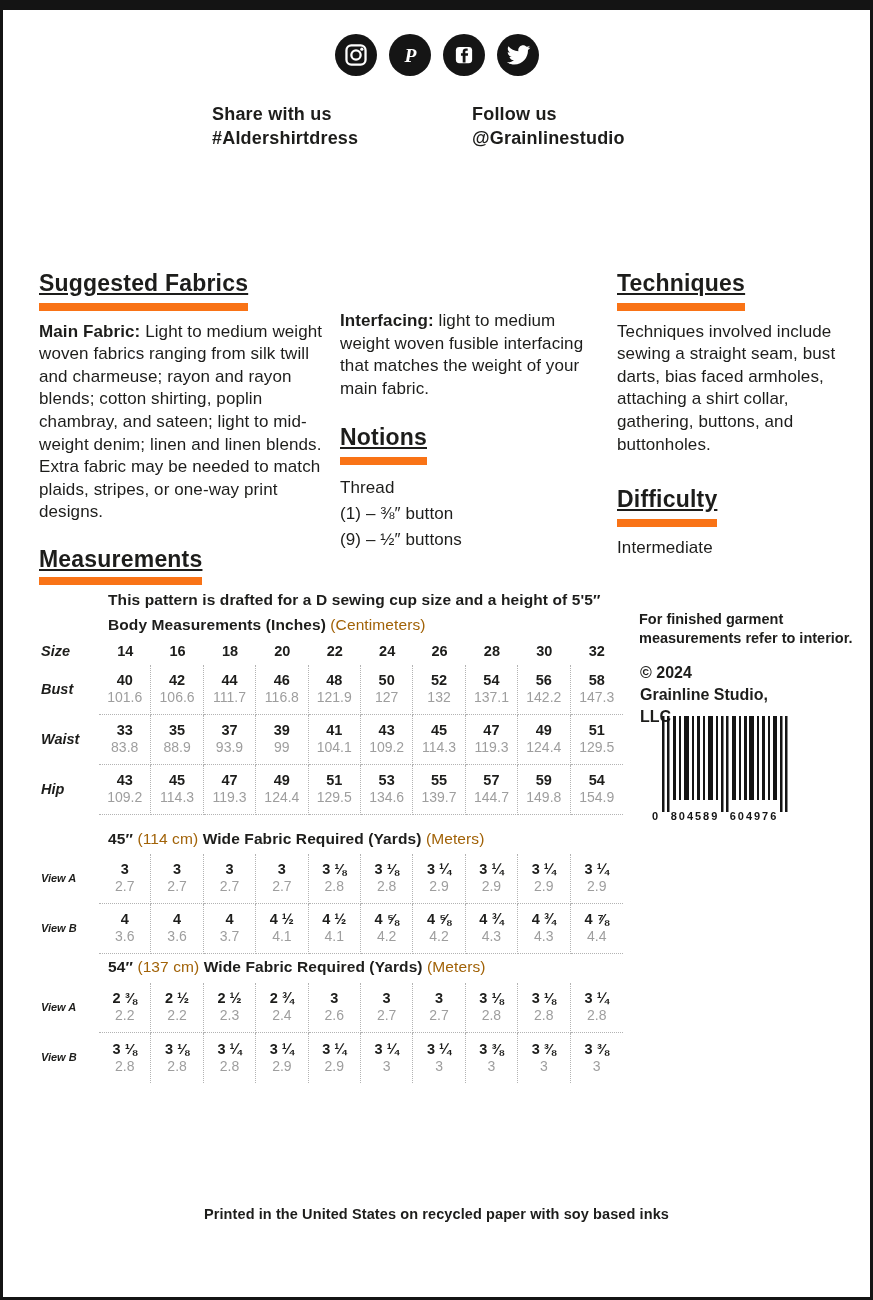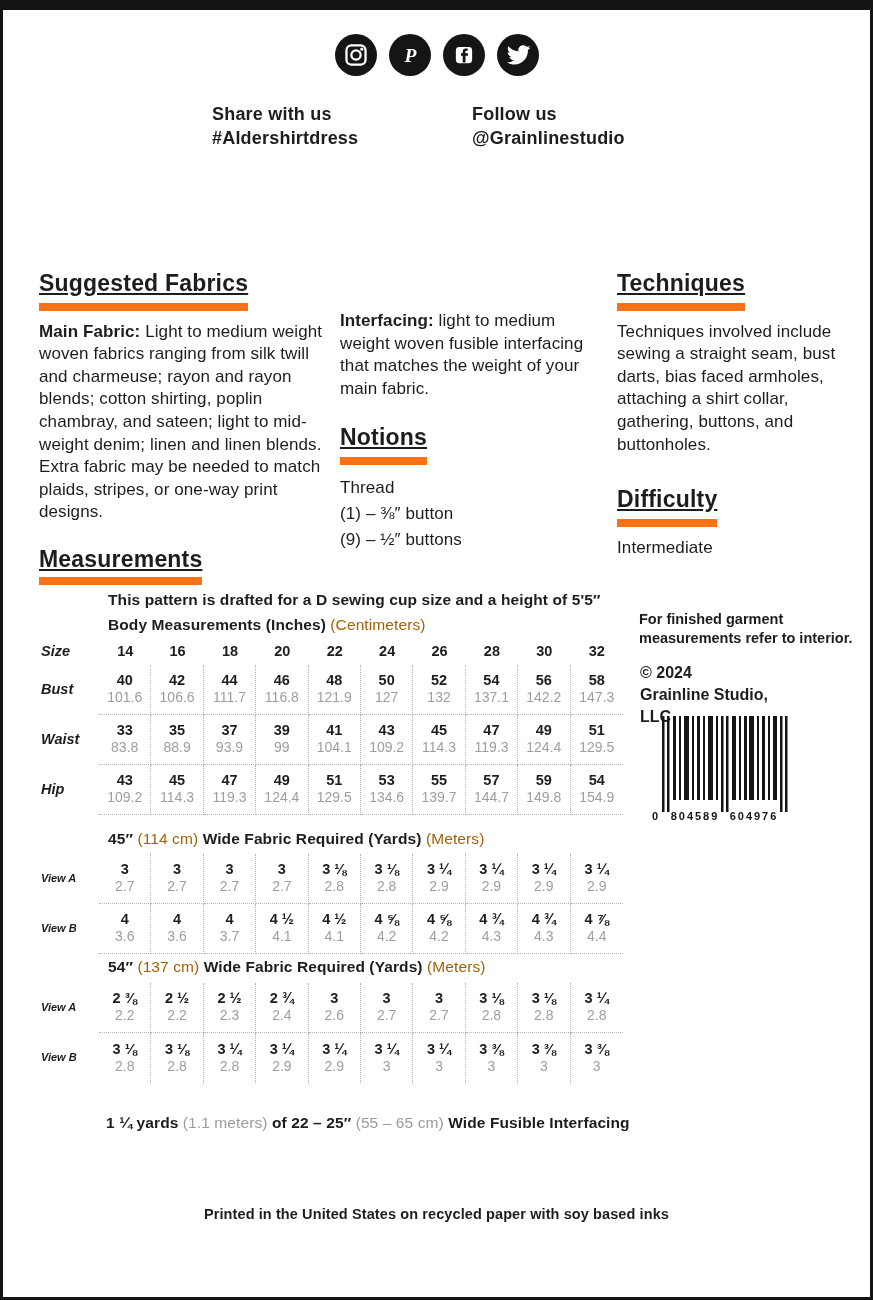--- a/index.html
+++ b/index.html
@@ -492,27 +492,20 @@
           <span class="imp">3 ⅜</span>
           <span class="met">3</span>
         </div>
         <div class="mcell">
           <span class="imp">3 ⅜</span>
           <span class="met">3</span>
         </div>
       </div>
     </div>
 
-  <div class="iface-line">
-    <span>1 ¼ yards</span>
-    <span class="g">(1.1 meters)</span>
-    <span>of 22 – 25″</span>
-    <span class="g">(55 – 65 cm)</span>
-    <span>Wide Fusible Interfacing</span>
-  </div>
 
   <div class="finished-note">For finished garment measurements refer to interior.</div>
   <div class="copyright">
     <div>© 2024</div>
     <div>Grainline Studio,</div>
     <div>LLC</div>
   </div>
   <div class="barcode">
     <svg width="152" height="106" viewBox="0 0 152 106">
       <g fill="#151515">

